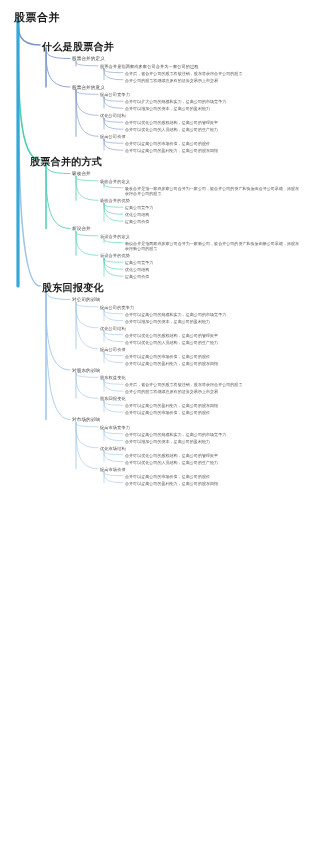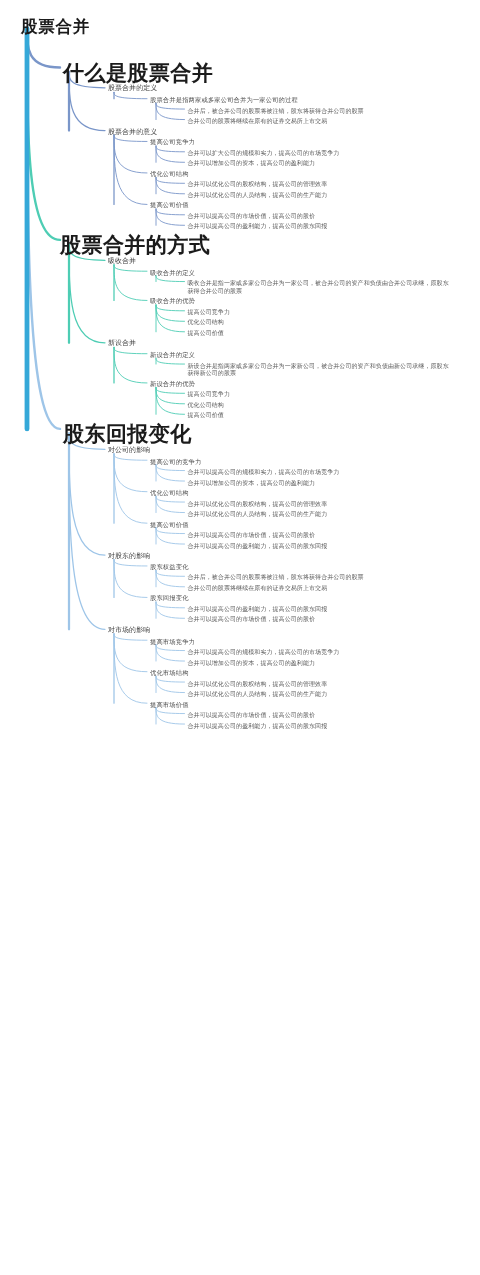--- a/index.html
+++ b/index.html
@@ -11,21 +11,21 @@
     position:relative;
   }
   #canvas{position:absolute;inset:0;width:300px;height:664px;}
   svg.links{position:absolute;left:0;top:0;width:300px;height:850px;pointer-events:none;}
   .node{position:absolute;white-space:nowrap;color:#2a2a2a;}
 
   .root-node{
     font-size:11px;font-weight:bold;letter-spacing:.5px;color:#1b1b1b;
   }
   .lvl1{
-    font-size:14px;font-weight:bold;letter-spacing:.3px;color:#1b1b1b;
+    font-size:10px;font-weight:bold;letter-spacing:.3px;color:#1b1b1b;
   }
   .lvl2{font-size:4.6px;color:#3a3a3a;letter-spacing:.1px;}
   .lvl3{font-size:4.2px;color:#4a4a4a;letter-spacing:.1px;}
   .lvl4{font-size:4px;color:#555;letter-spacing:.05px;}
   .lvl4.wrap{white-space:normal;width:178px;line-height:1.45;}
 </style>
 </head>
 <body>
 
 <div id="canvas">
@@ -126,21 +126,21 @@
       <div class="node lvl2" style="left: 72px; top: 84.5px;">股票合并的意义</div>
       <div class="node lvl3" style="left: 100px; top: 92px;">提高公司竞争力</div>
       <div class="node lvl4" style="left: 125px; top: 99px;">合并可以扩大公司的规模和实力，提高公司的市场竞争力</div>
       <div class="node lvl4" style="left: 125px; top: 106px;">合并可以增加公司的资本，提高公司的盈利能力</div>
       <div class="node lvl3" style="left: 100px; top: 113px;">优化公司结构</div>
       <div class="node lvl4" style="left: 125px; top: 120px;">合并可以优化公司的股权结构，提高公司的管理效率</div>
       <div class="node lvl4" style="left: 125px; top: 127px;">合并可以优化公司的人员结构，提高公司的生产能力</div>
       <div class="node lvl3" style="left: 100px; top: 134px;">提高公司价值</div>
       <div class="node lvl4" style="left: 125px; top: 141px;">合并可以提高公司的市场价值，提高公司的股价</div>
       <div class="node lvl4" style="left: 125px; top: 148px;">合并可以提高公司的盈利能力，提高公司的股东回报</div>
-      <div class="node lvl1" style="left: 40px; top: 155px;">股票合并的方式</div>
+      <div class="node lvl1" style="left: 30px; top: 155px;">股票合并的方式</div>
       <div class="node lvl2" style="left: 72px; top: 171px;">吸收合并</div>
       <div class="node lvl3" style="left: 100px; top: 178.5px;">吸收合并的定义</div>
       <div class="node lvl4 wrap" style="left: 125px; top: 185.5px;">吸收合并是指一家或多家公司合并为一家公司，被合并公司的资产和负债由合并公司承继，原股东获得合并公司的股票</div>
       <div class="node lvl3" style="left: 100px; top: 198px;">吸收合并的优势</div>
       <div class="node lvl4" style="left: 125px; top: 205px;">提高公司竞争力</div>
       <div class="node lvl4" style="left: 125px; top: 212px;">优化公司结构</div>
       <div class="node lvl4" style="left: 125px; top: 219px;">提高公司价值</div>
       <div class="node lvl2" style="left: 72px; top: 226px;">新设合并</div>
       <div class="node lvl3" style="left: 100px; top: 233.5px;">新设合并的定义</div>
       <div class="node lvl4 wrap" style="left: 125px; top: 240.5px;">新设合并是指两家或多家公司合并为一家新公司，被合并公司的资产和负债由新公司承继，原股东获得新公司的股票</div>

